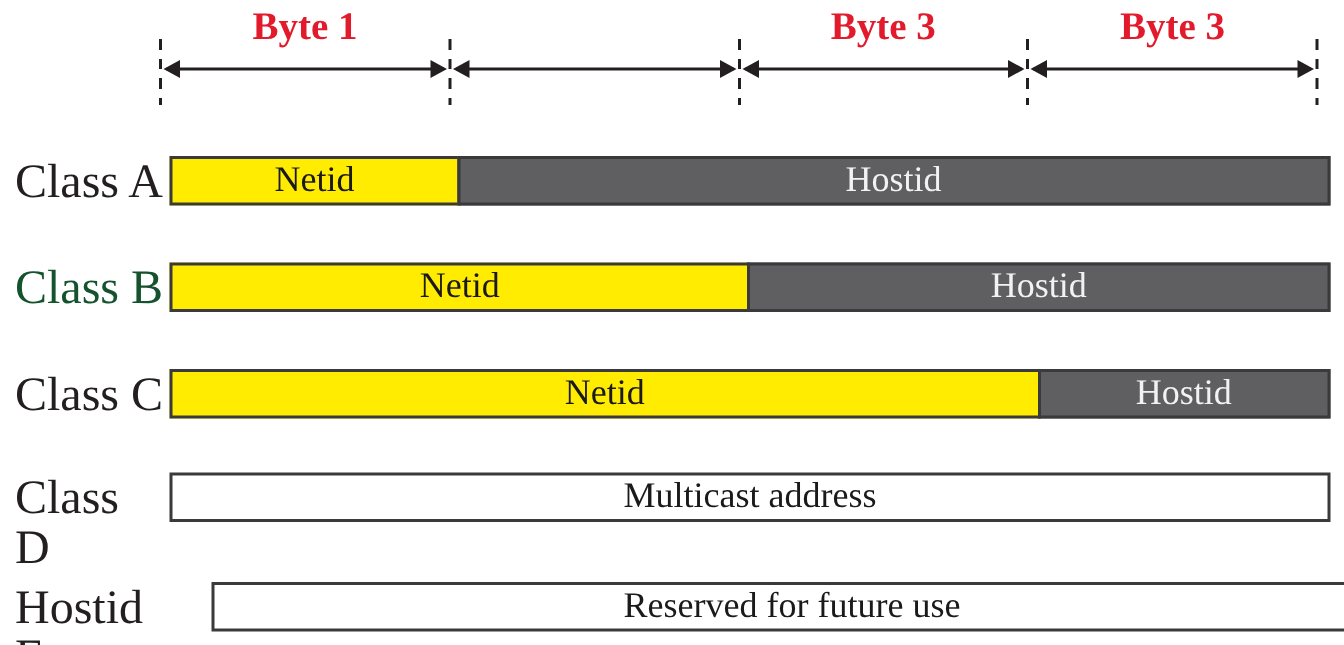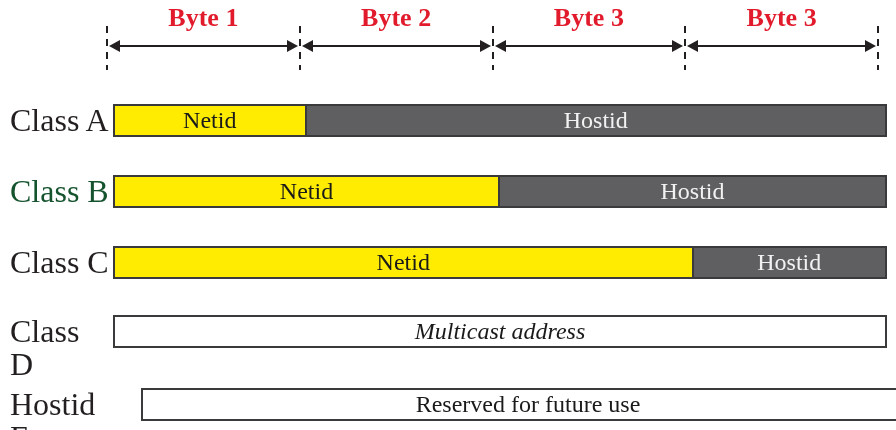--- a/index.html
+++ b/index.html
@@ -44,21 +44,20 @@
 </head>
 <body>
 
 <div id="stage">
     <div class="byte-label" style="left: 107px; width: 192.75px; color: rgb(226, 27, 44);">Byte 1</div>
     <div class="arrow-seg" style="left: 107px; width: 192.75px;">
       <div class="hline" style="background: rgb(35, 31, 32);"></div>
       <div class="ah left" style="border-right: 11px solid rgb(35, 31, 32);"></div>
       <div class="ah right" style="border-left: 11px solid rgb(35, 31, 32);"></div>
     </div>
-    <div class="byte-label" style="left: 299.75px; width: 192.75px; color: rgb(226, 27, 44);">Byte 2</div>
     <div class="arrow-seg" style="left: 299.75px; width: 192.75px;">
       <div class="hline" style="background: rgb(35, 31, 32);"></div>
       <div class="ah left" style="border-right: 11px solid rgb(35, 31, 32);"></div>
       <div class="ah right" style="border-left: 11px solid rgb(35, 31, 32);"></div>
     </div>
     <div class="byte-label" style="left: 492.5px; width: 192.75px; color: rgb(226, 27, 44);">Byte 3</div>
     <div class="arrow-seg" style="left: 492.5px; width: 192.75px;">
       <div class="hline" style="background: rgb(35, 31, 32);"></div>
       <div class="ah left" style="border-right: 11px solid rgb(35, 31, 32);"></div>
       <div class="ah right" style="border-left: 11px solid rgb(35, 31, 32);"></div>
@@ -84,19 +83,19 @@
       <div class="seg" style="width: calc(50% + 0px); background: rgb(255, 236, 0); color: rgb(26, 26, 26); border-color: rgb(58, 58, 60);">Netid</div>
       <div class="seg" style="width: calc(50% + 2px); background: rgb(95, 95, 97); color: rgb(242, 242, 242); border-color: rgb(58, 58, 60);">Hostid</div>
     </div>
     <div class="class-label" style="top: 246px; color: rgb(35, 31, 32);">Class C</div>
     <div class="bar" style="top: 246px;">
       <div class="seg" style="width: calc(75% + 0px); background: rgb(255, 236, 0); color: rgb(26, 26, 26); border-color: rgb(58, 58, 60);">Netid</div>
       <div class="seg" style="width: calc(25% + 2px); background: rgb(95, 95, 97); color: rgb(242, 242, 242); border-color: rgb(58, 58, 60);">Hostid</div>
     </div>
     <div class="class-label" style="top: 315px; color: rgb(35, 31, 32);">Class D</div>
     <div class="bar" style="top: 315px;">
-      <div class="seg" style="width: calc(100% + 0px); background: rgb(255, 255, 255); color: rgb(26, 26, 26); border-color: rgb(58, 58, 60); font-style: italic;">Multicast address</div>
+      <div class="seg" style="width: calc(100% + 0px); background: rgb(255, 255, 255); color: rgb(26, 26, 26); border-color: rgb(58, 58, 60);">Multicast address</div>
     </div>
     <div class="class-label" style="top: 388px; color: rgb(35, 31, 32);">Hostid E</div>
     <div class="bar" style="top: 388px; padding-left: 28px;">
       <div class="seg" style="width: calc(100% + 0px); background: rgb(255, 255, 255); color: rgb(26, 26, 26); border-color: rgb(58, 58, 60);">Reserved for future use</div>
     </div>
   </div>
 
 </body></html>

